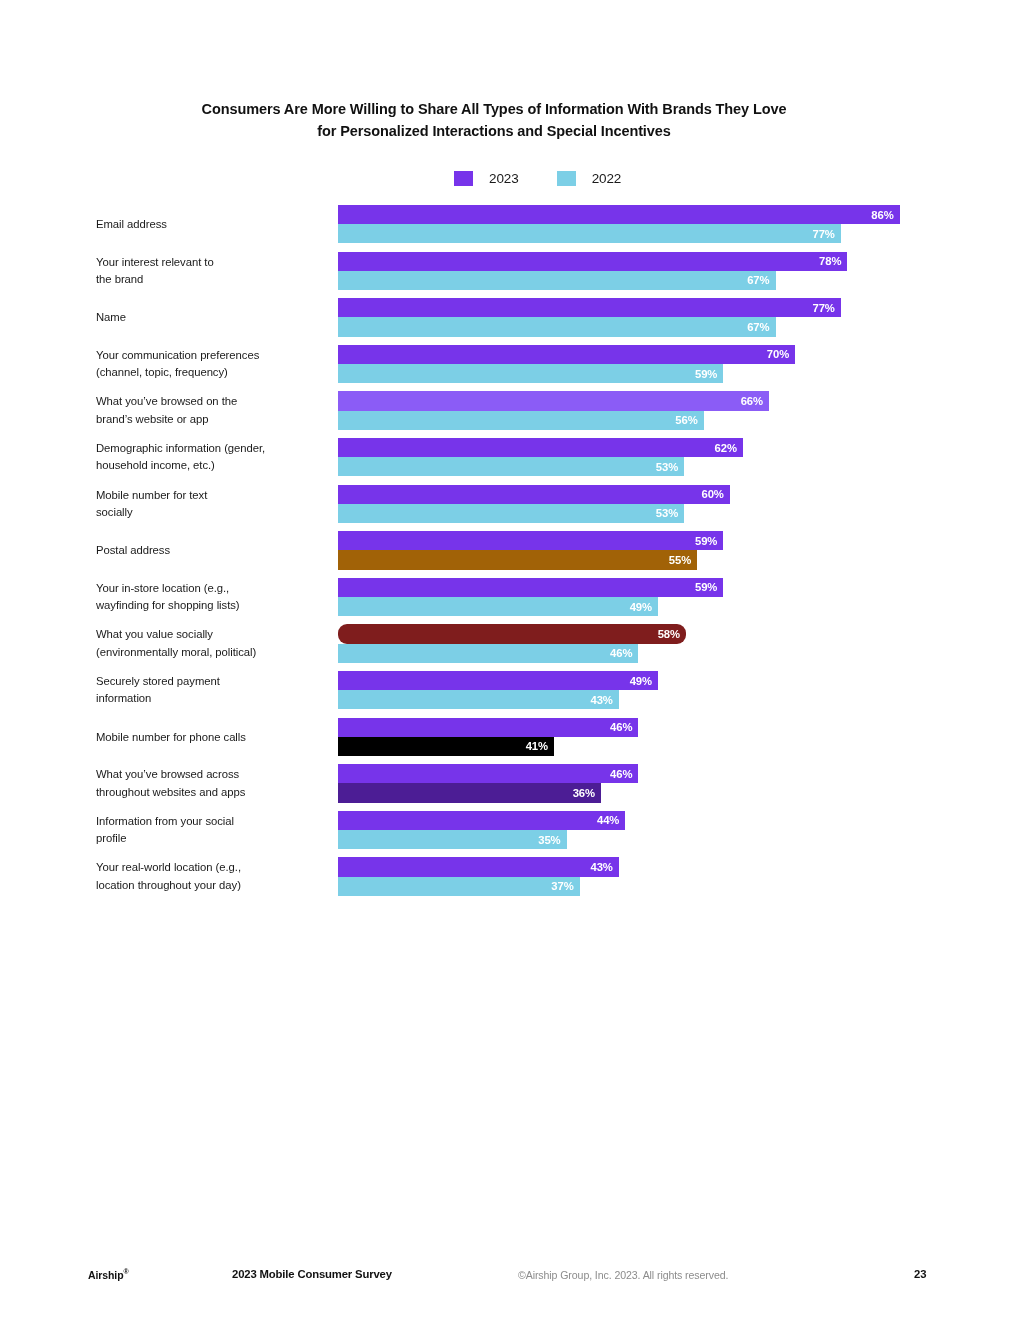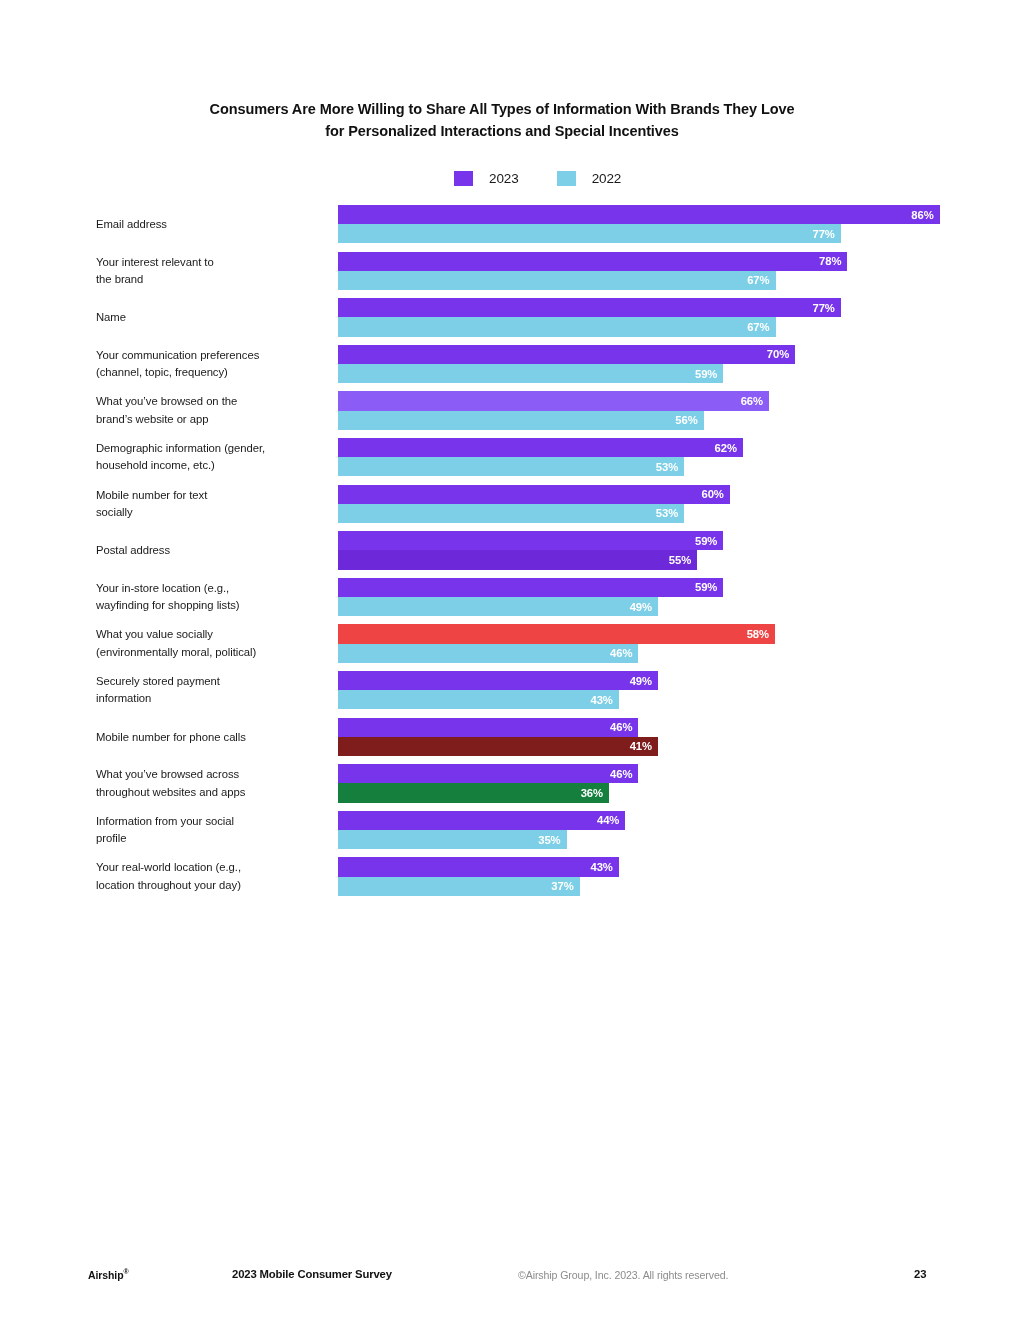--- a/index.html
+++ b/index.html
@@ -12,21 +12,21 @@
     height: 1320px;
     position: relative;
     font-family: "Liberation Sans", sans-serif;
     color: #1a1a1a;
     overflow: hidden;
   }
 
   
   .chart-title {
     position: absolute;
-    left: 132px;
+    left: 124px;
     top: 98px;
     width: 740px;
     text-align: center;
     font-size: 14.5px;
     font-weight: bold;
     line-height: 1.55;
     letter-spacing: -0.1px;
     color: #111111;
   }
   .chart-title .line { display: block; }
@@ -174,21 +174,21 @@
       <span class="legend-label">2022</span>
     </div>
   </div>
 
 <div class="plot" id="plot">
     <div class="row">
       <div class="row-label lines1">
         <div>Email address</div>
       </div>
       <div class="bars">
-        <div class="bar b2023" style="width: 561.58px; background: rgb(119, 52, 234); padding-left: 40px;">
+        <div class="bar b2023" style="width: 561.58px; background: rgb(119, 52, 234);">
           <span class="bar-value">86%</span>
         </div>
         <div class="bar b2022" style="width: 502.81px; background: rgb(124, 207, 230);">
           <span class="bar-value">77%</span>
         </div>
       </div>
     </div>
     <div class="row">
       <div class="row-label lines2">
         <div>Your interest relevant to</div>
@@ -273,21 +273,21 @@
       </div>
     </div>
     <div class="row">
       <div class="row-label lines1">
         <div>Postal address</div>
       </div>
       <div class="bars">
         <div class="bar b2023" style="width: 385.27px; background: rgb(119, 52, 234);">
           <span class="bar-value">59%</span>
         </div>
-        <div class="bar b2022" style="width: 359.15px; background: #6d28d9; text-decoration: underline;">
+        <div class="bar b2022" style="width: 359.15px; background: #a16207; text-decoration: underline;">
           <span class="bar-value">55%</span>
         </div>
       </div>
     </div>
     <div class="row">
       <div class="row-label lines2">
         <div>Your in-store location (e.g.,</div>
         <div>wayfinding for shopping lists)</div>
       </div>
       <div class="bars">
@@ -298,21 +298,21 @@
           <span class="bar-value">49%</span>
         </div>
       </div>
     </div>
     <div class="row">
       <div class="row-label lines2">
         <div>What you value socially</div>
         <div>(environmentally moral, political)</div>
       </div>
       <div class="bars">
-        <div class="bar b2023" style="width: 437px; background: #ef4444;">
+        <div class="bar b2023" style="width: 348px; background: #7f1d1d; border-radius: 9px;">
           <span class="bar-value">58%</span>
         </div>
         <div class="bar b2022" style="width: 300.38px; background: rgb(124, 207, 230);">
           <span class="bar-value">46%</span>
         </div>
       </div>
     </div>
     <div class="row">
       <div class="row-label lines2">
         <div>Securely stored payment</div>
@@ -328,35 +328,35 @@
       </div>
     </div>
     <div class="row">
       <div class="row-label lines1">
         <div>Mobile number for phone calls</div>
       </div>
       <div class="bars">
         <div class="bar b2023" style="width: 300.38px; background: rgb(119, 52, 234);">
           <span class="bar-value">46%</span>
         </div>
-        <div class="bar b2022" style="width: 320px; background: #7f1d1d;">
+        <div class="bar b2022" style="width: 216px; background: #000000;">
           <span class="bar-value">41%</span>
         </div>
       </div>
     </div>
     <div class="row">
       <div class="row-label lines2">
         <div>What you’ve browsed across</div>
         <div>throughout websites and apps</div>
       </div>
       <div class="bars">
         <div class="bar b2023" style="width: 300.38px; background: rgb(119, 52, 234);">
           <span class="bar-value">46%</span>
         </div>
-        <div class="bar b2022" style="width: 263px; background: #15803d; padding-left: 8px;">
+        <div class="bar b2022" style="width: 263px; background: #4c1d95;">
           <span class="bar-value">36%</span>
         </div>
       </div>
     </div>
     <div class="row">
       <div class="row-label lines2">
         <div>Information from your social</div>
         <div>profile</div>
       </div>
       <div class="bars">

